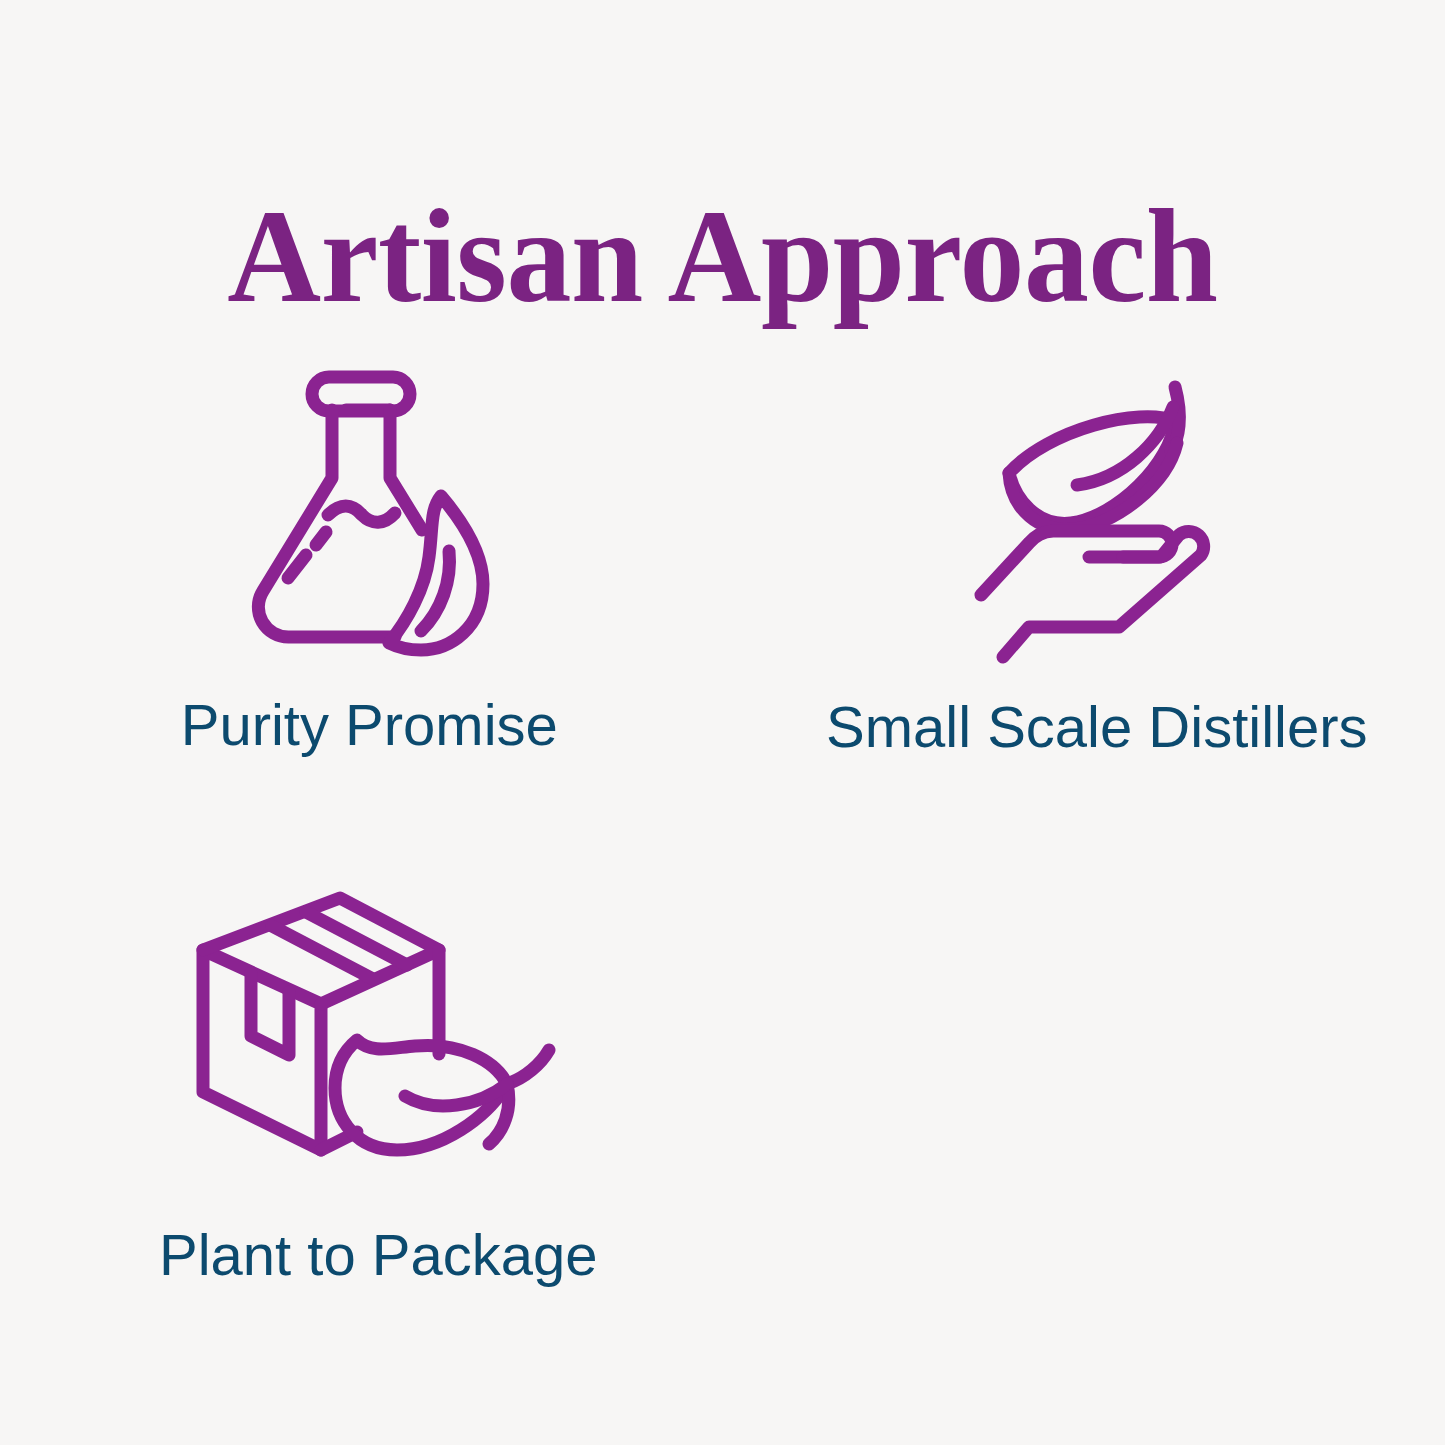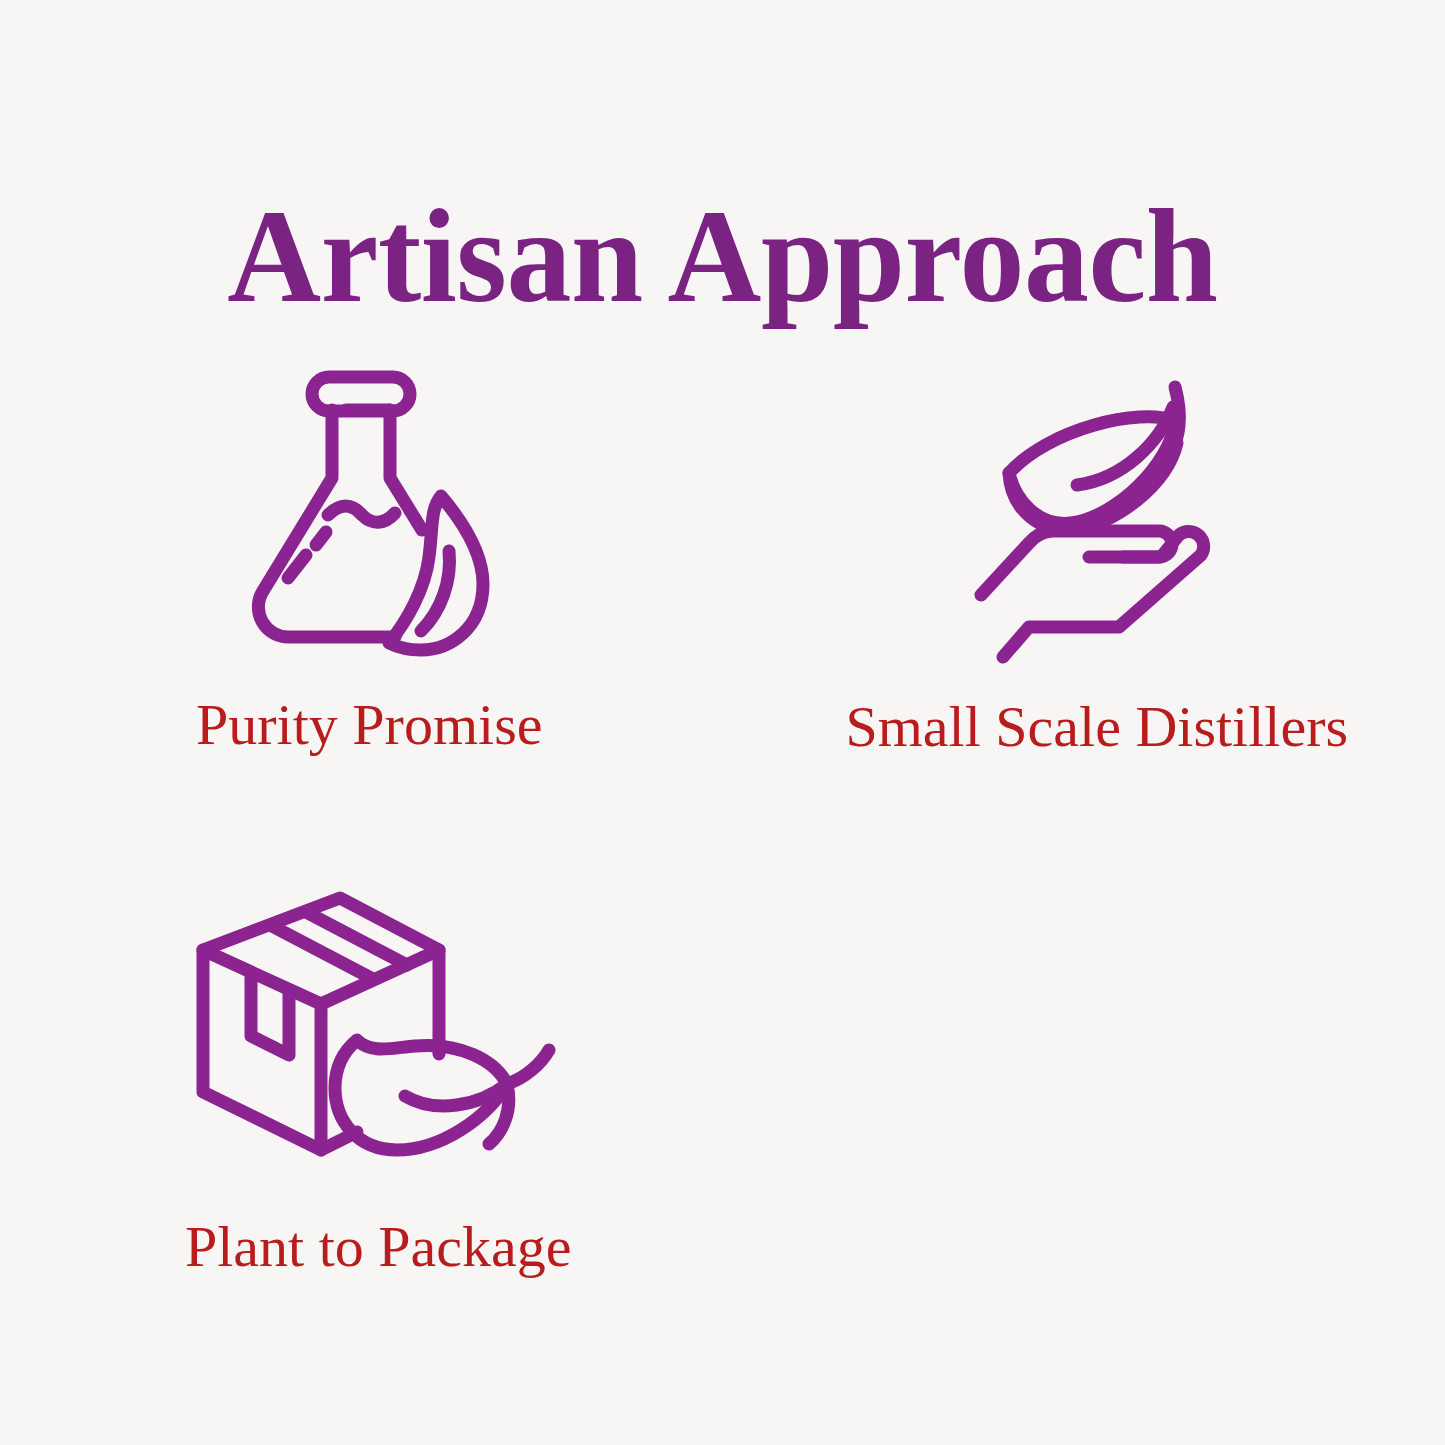--- a/index.html
+++ b/index.html
@@ -62,39 +62,39 @@
     position: relative;
     display: flex;
     flex-direction: column;
     align-items: center;
     justify-content: flex-start;
   }
 
   .cell-top-left   { padding-left: 16px; }
   .cell-top-right  { padding-left: 40px; }
   .cell-bot-left   { padding-left: 26px; }
-  .cell-bot-right  { padding-left: 34px; }
+  .cell-bot-right  { padding-left: 34px; gap: 8px; }
 
   .icon-box {
     display: flex;
     align-items: center;
     justify-content: center;
     height: 300px;
   }
   .icon-box svg {
     display: block;
     overflow: visible;
   }
 
   .cell-label {
-    font-family: Liberation Serif, serif;
+    font-family: Liberation Sans, sans-serif;
     font-weight: 400;
     font-size: 58px;
     line-height: 1.08;
-    color: #b91c1c;
+    color: #0c4a6e;
     text-align: center;
     white-space: pre-line;
   }
 
   
   .row1 .icon-box { height: 296px; margin-top: 18px; }
   .row1 .cell-label { margin-top: 40px; }
 
   .row2 .icon-box { height: 296px; margin-top: 14px; }
   .row2 .cell-label { margin-top: 46px; }

